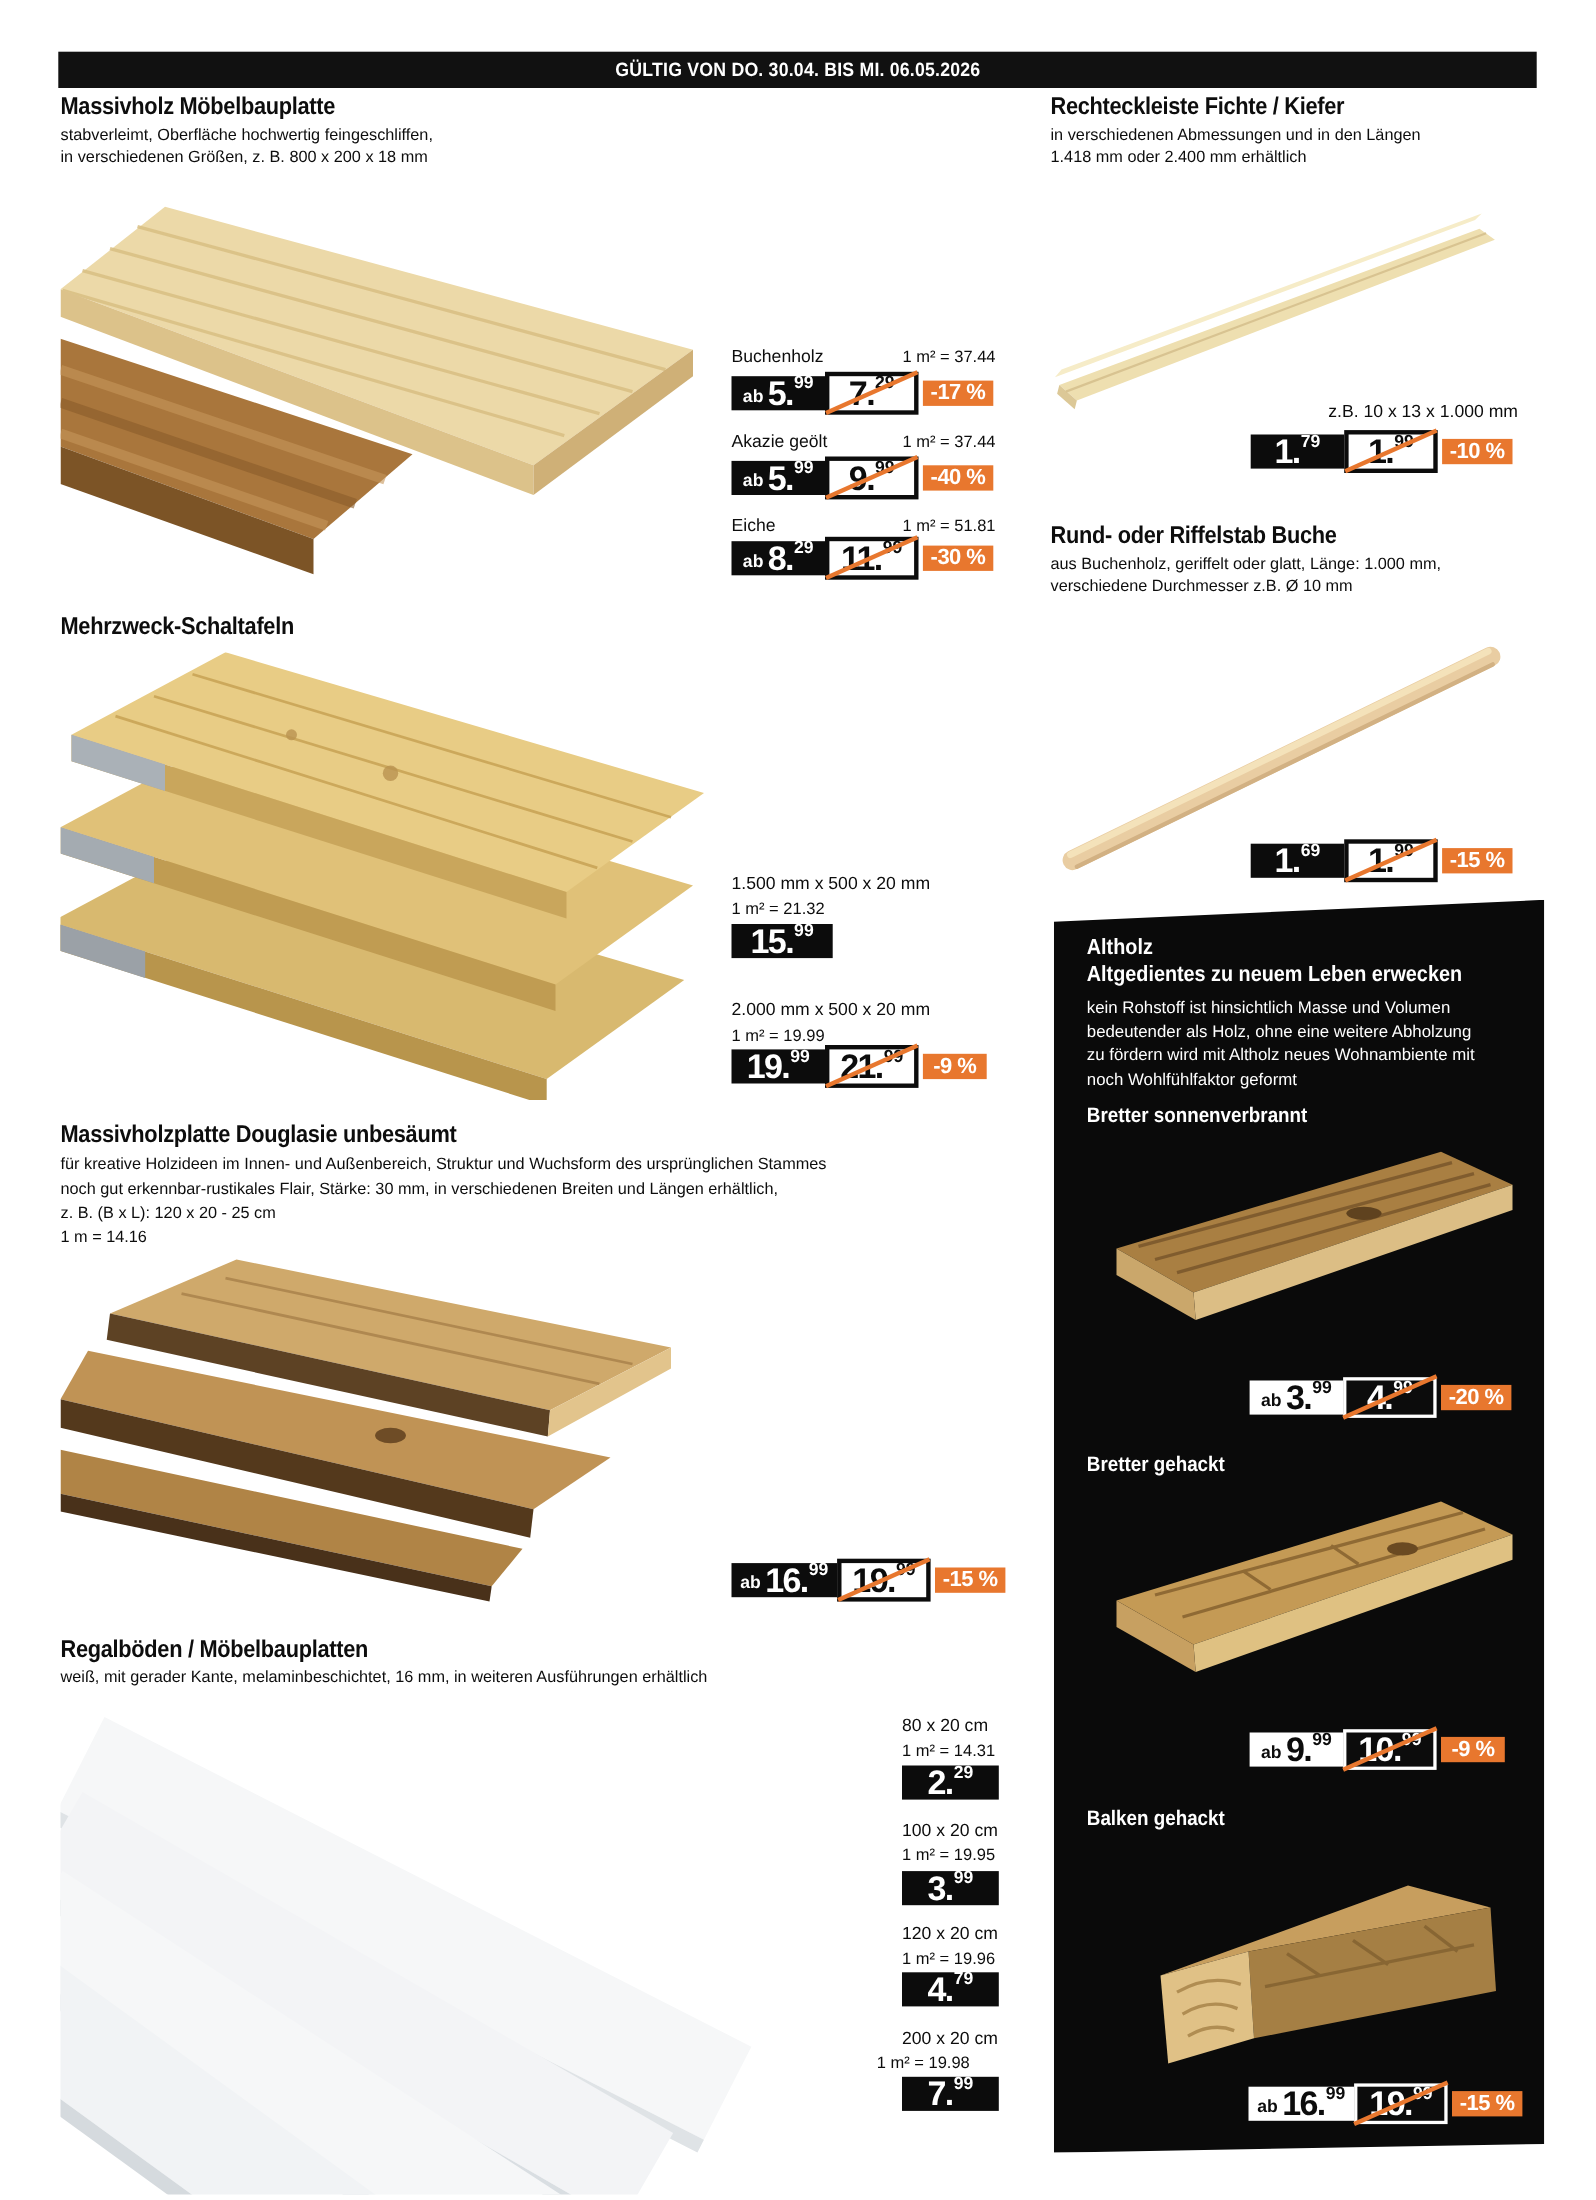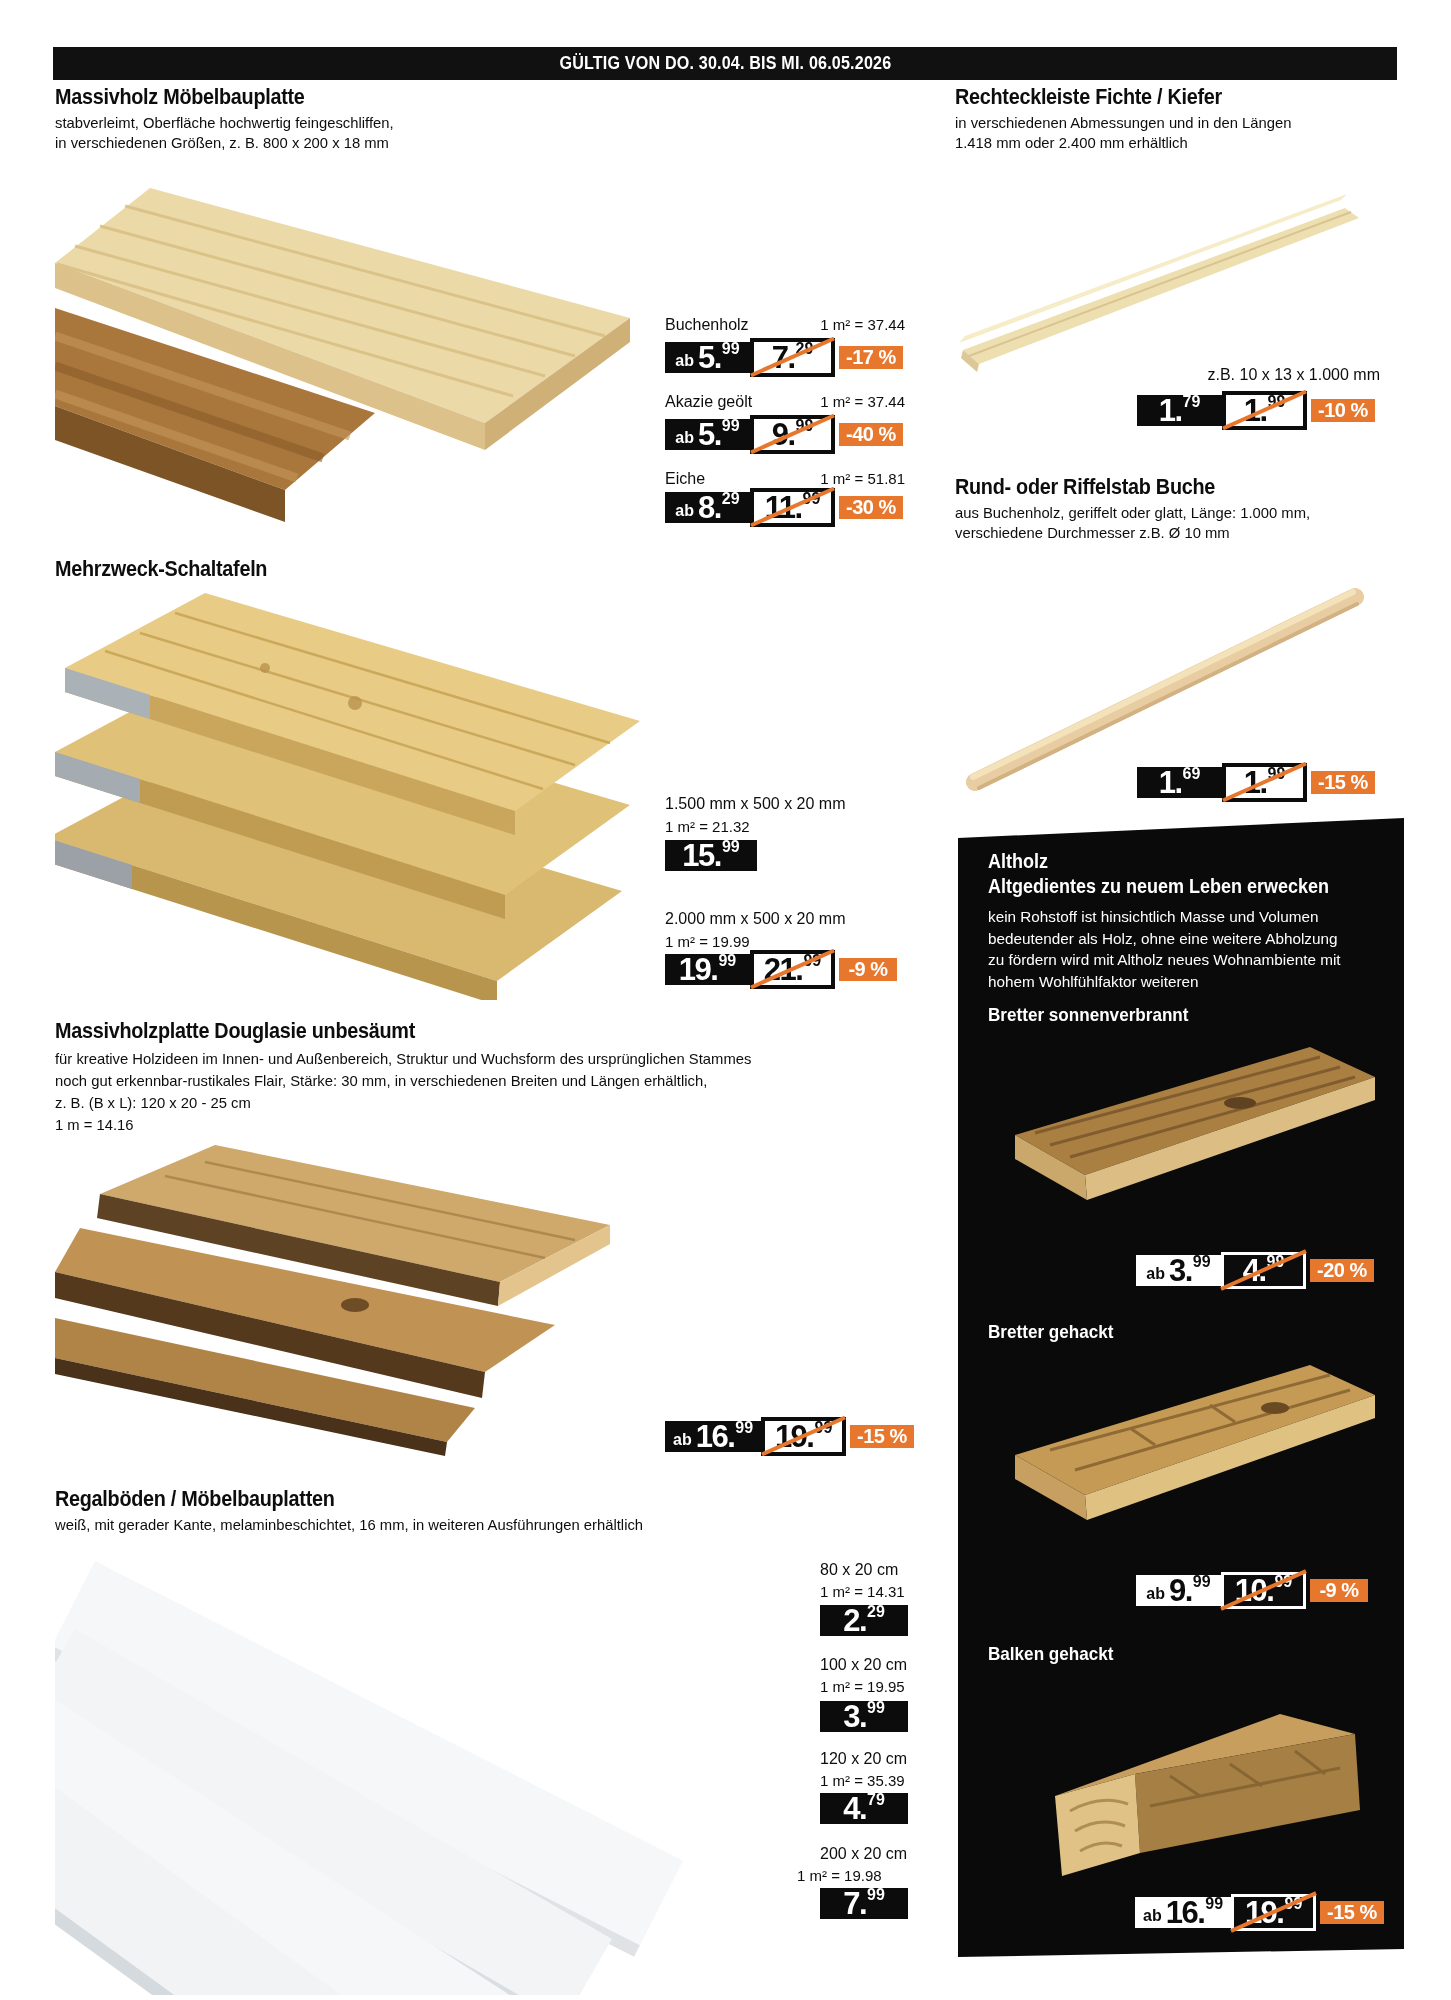--- a/index.html
+++ b/index.html
@@ -266,21 +266,21 @@
   <div class="size-line" style="left:820px;top:1656px">100 x 20 cm</div>
   <div class="unit-line" style="left:820px;top:1678px">1 m² = 19.95</div>
   <div class="price-row" style="left:820px;top:1700px">
     <div class="cell new" style="min-width:88px">
       <span class="int">3.</span>
       <span class="cents">99</span>
     </div>
   </div>
 
   <div class="size-line" style="left:820px;top:1750px">120 x 20 cm</div>
-  <div class="unit-line" style="left:820px;top:1772px">1 m² = 35.39</div>
+  <div class="unit-line" style="left:820px;top:1772px">1 m² = 19.96</div>
   <div class="price-row" style="left:820px;top:1792px">
     <div class="cell new" style="min-width:88px">
       <span class="int">4.</span>
       <span class="cents">79</span>
     </div>
   </div>
 
   <div class="size-line" style="left:820px;top:1845px">200 x 20 cm</div>
   <div class="unit-line" style="left:797px;top:1867px">1 m² = 19.98</div>
   <div class="price-row" style="left:820px;top:1887px">
@@ -344,21 +344,21 @@
     </div>
   </div>
 
   <div class="altholz-panel">
     <div class="kicker" style="left:30px;top:32px">Altholz</div>
     <div class="headline" style="left:30px;top:57px">Altgedientes zu neuem Leben erwecken</div>
     <div class="pdesc" style="left:30px;top:88px">
       <div class="dl">kein Rohstoff ist hinsichtlich Masse und Volumen</div>
       <div class="dl">bedeutender als Holz, ohne eine weitere Abholzung</div>
       <div class="dl">zu fördern wird mit Altholz neues Wohnambiente mit</div>
-      <div class="dl">hohem Wohlfühlfaktor weiteren</div>
+      <div class="dl">noch Wohlfühlfaktor geformt</div>
     </div>
 
     <div class="sub" style="left:30px;top:186px">Bretter sonnenverbrannt</div>
     <svg style="position:absolute;left:32px;top:217px" width="400" height="205" viewBox="0 0 400 205">
       <polygon points="25,100 320,12 385,42 95,140" fill="#a97f42"></polygon>
       <g stroke="#6b4a24" stroke-width="3" opacity=".65">
         <line x1="45" y1="98" x2="330" y2="22"></line>
         <line x1="60" y1="110" x2="350" y2="32"></line>
         <line x1="80" y1="122" x2="365" y2="42"></line>
       </g>

